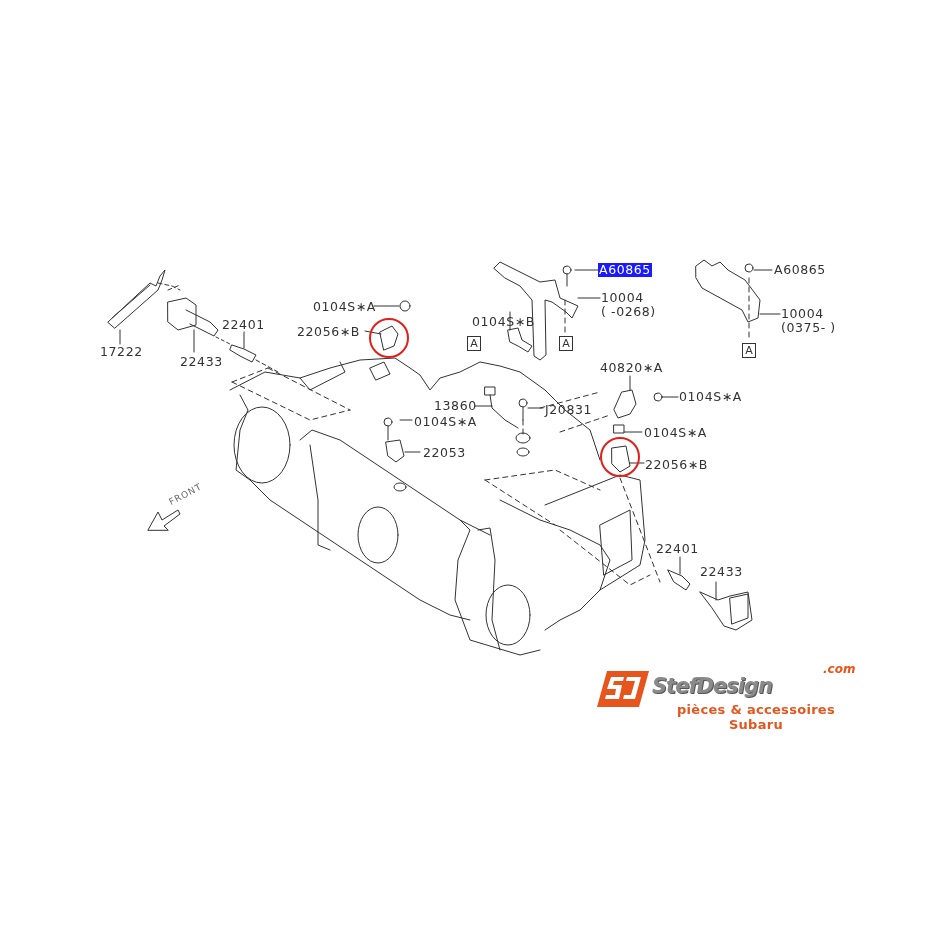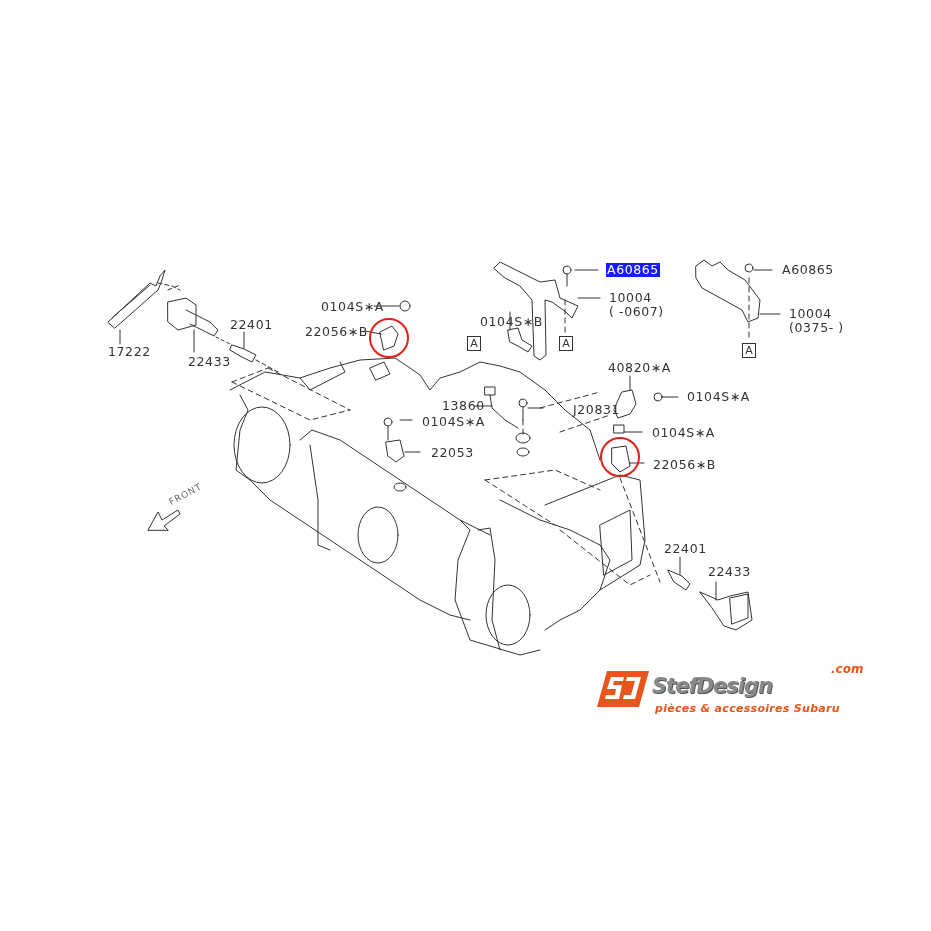--- a/index.html
+++ b/index.html
@@ -1,25 +1,25 @@
 <!DOCTYPE html>
 <html><head>
   <meta charset="utf-8">
   <style>
     html, body { margin: 0; padding: 0; background: #ffffff; }
     body { width: 931px; height: 931px; position: relative; overflow: hidden; font-family: "DejaVu Sans", sans-serif; }
     #diagram { position: absolute; left: 0; top: 0; width: 931px; height: 931px; }
-    .lbl { position: absolute; font-family: "DejaVu Sans", sans-serif; font-size: 12.5px; color: #333; letter-spacing: 0.6px; line-height: 14px; white-space: nowrap; margin-left: 8px; }
+    .lbl { position: absolute; font-family: "DejaVu Sans", sans-serif; font-size: 12.5px; color: #333; letter-spacing: 0.6px; line-height: 14px; white-space: nowrap; }
     .lbl.hl { background: #1a1aff; color: #ffffff; padding: 0 1px; }
     .boxA { position: absolute; width: 12px; height: 13px; border: 1px solid #333; font-size: 11px; line-height: 13px; text-align: center; color: #333; background: #fff; }
     .logo { position: absolute; left: 597px; top: 668px; width: 260px; height: 46px; }
     .logo-mark { position: absolute; left: 0; top: 3px; width: 52px; height: 36px; }
     .logo-word { position: absolute; left: 55px; top: 2px; font-family: "DejaVu Sans", sans-serif; font-style: italic; font-weight: bold; font-size: 21px; color: #8a8a8a; letter-spacing: -1px; line-height: 32px; text-shadow: 1px 1px 0 #555; }
-    .logo-com { position: absolute; left: 226px; top: -6px; font-family: "DejaVu Sans", sans-serif; font-style: italic; font-weight: bold; font-size: 12px; color: #e8551c; margin-left: 8px; }
-    .logo-tag { position: absolute; left: 58px; top: 34px; font-family: "DejaVu Sans", sans-serif; font-style: italic; font-weight: bold; font-size: 11px; color: #e8551c; letter-spacing: 0.3px; }
+    .logo-com { position: absolute; left: 226px; top: -6px; font-family: "DejaVu Sans", sans-serif; font-style: italic; font-weight: bold; font-size: 12px; color: #e8551c; }
+    .logo-tag { position: absolute; left: 58px; top: 34px; font-family: "DejaVu Sans", sans-serif; font-weight: bold; font-size: 13px; color: #e8551c; letter-spacing: 0.3px; text-align: center; }
     .front { position: absolute; left: 172px; top: 497px; font-family: "DejaVu Sans", sans-serif; font-size: 9px; color: #666; letter-spacing: 1px; transform: rotate(-28deg); transform-origin: left bottom; }
   </style>
 </head>
 <body>
 
 <div id="diagram">
   <svg width="931" height="931" viewBox="0 0 931 931" style="position:absolute;left:0;top:0">
     <g fill="none" stroke="#333" stroke-width="1" stroke-linejoin="round" stroke-linecap="round">
 
       <g>
@@ -160,28 +160,28 @@
   </svg>
 
   <span class="lbl" style="left:100px;top:345px">17222</span>
   <span class="lbl" style="left:180px;top:355px">22433</span>
   <span class="lbl" style="left:222px;top:318px">22401</span>
   <span class="lbl" style="left:313px;top:300px">0104S∗A</span>
   <span class="lbl" style="left:297px;top:325px">22056∗B</span>
   <span class="lbl hl" style="left:598px;top:263px">A60865</span>
   <span class="lbl" style="left:472px;top:315px">0104S∗B</span>
   <span class="lbl" style="left:601px;top:291px">10004</span>
-  <span class="lbl" style="left:601px;top:305px">( -0607)</span>
+  <span class="lbl" style="left:601px;top:305px">( -0268)</span>
   <span class="lbl" style="left:774px;top:263px">A60865</span>
   <span class="lbl" style="left:781px;top:307px">10004</span>
   <span class="lbl" style="left:781px;top:321px">(0375- )</span>
   <span class="lbl" style="left:600px;top:361px">40820∗A</span>
   <span class="lbl" style="left:679px;top:390px">0104S∗A</span>
   <span class="lbl" style="left:434px;top:399px">13860</span>
-  <span class="lbl" style="left:565px;top:403px">J20831</span>
+  <span class="lbl" style="left:545px;top:403px">J20831</span>
   <span class="lbl" style="left:414px;top:415px">0104S∗A</span>
   <span class="lbl" style="left:644px;top:426px">0104S∗A</span>
   <span class="lbl" style="left:423px;top:446px">22053</span>
   <span class="lbl" style="left:645px;top:458px">22056∗B</span>
   <span class="lbl" style="left:656px;top:542px">22401</span>
   <span class="lbl" style="left:700px;top:565px">22433</span>
 
   <span class="boxA" style="left:467px;top:336px">A</span>
   <span class="boxA" style="left:559px;top:336px">A</span>
   <span class="boxA" style="left:742px;top:343px">A</span>

